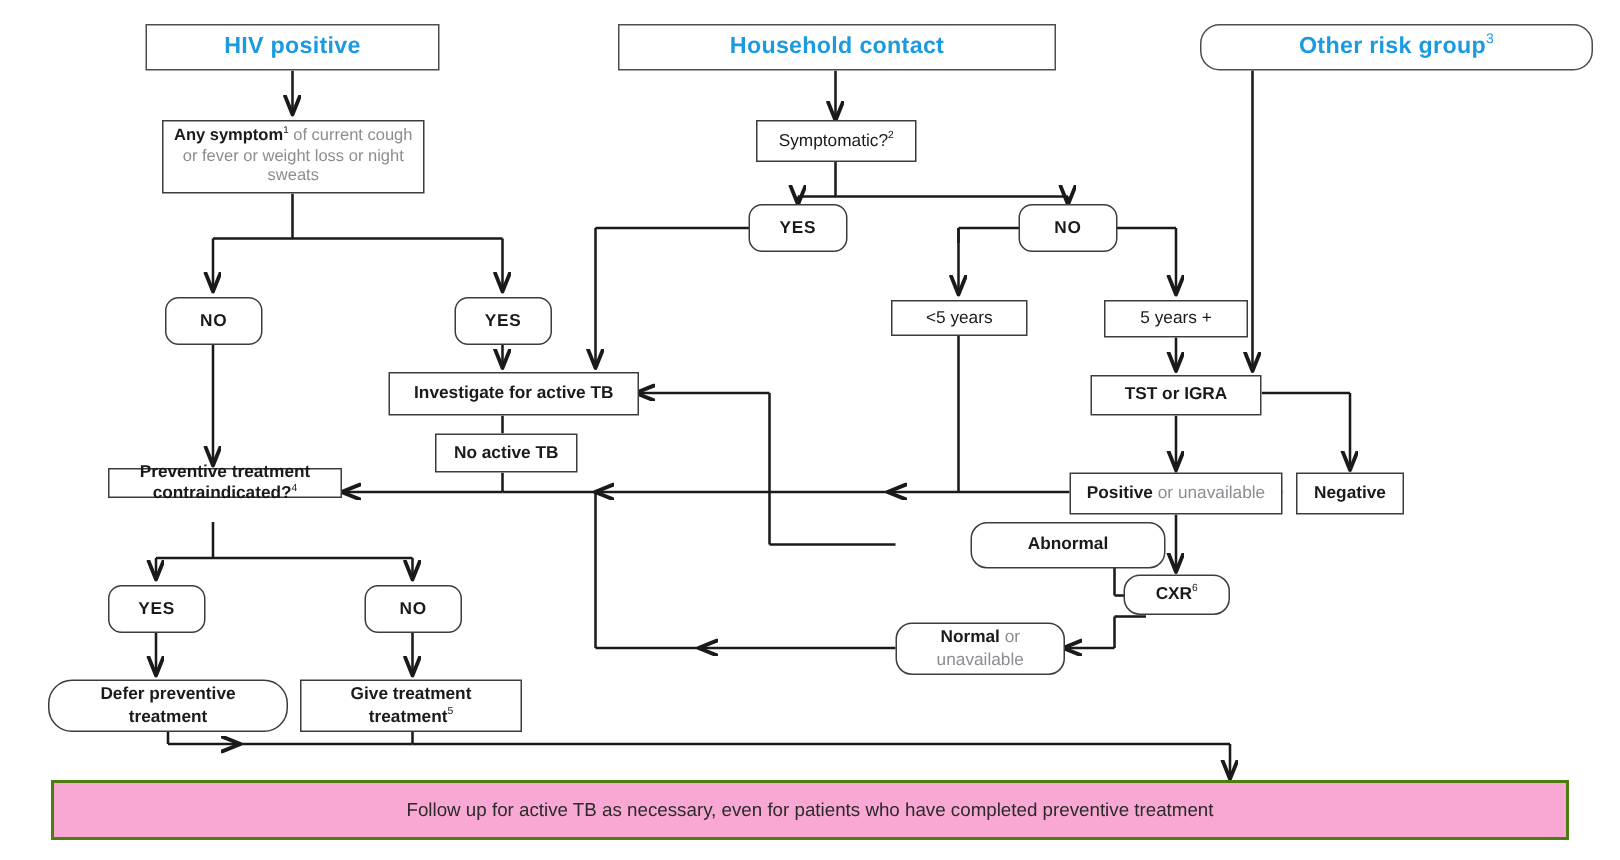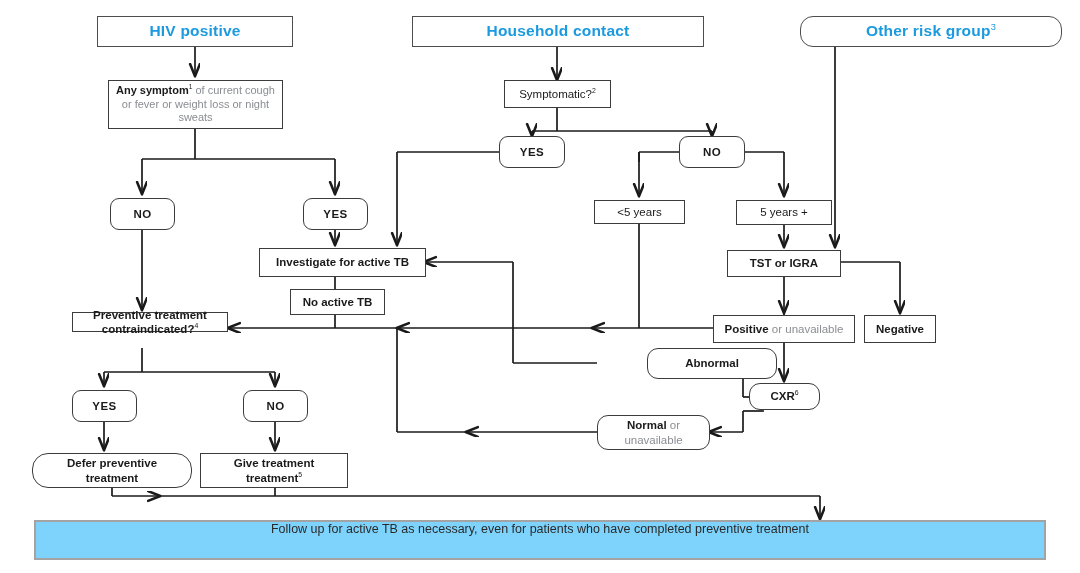--- a/index.html
+++ b/index.html
@@ -65,23 +65,24 @@
   .muted { color: #8a8d92; font-weight: normal; }
   sup {
     font-size: 60%;
     font-weight: normal;
     vertical-align: super;
     line-height: 0;
   }
   .banner {
     position: absolute;
     box-sizing: border-box;
-    background: #7dd3fc;
-    border: 2px solid #a3a3a3;
+    background: #f9a8d4;
+    border: 2px solid #4d7c0f;
     display: flex;
+    align-items: center;
     justify-content: center;
     font-size: 12.5px;
     color: #2a2a2a;
     z-index: 2;
   }
 </style>
 </head>
 <body>
 
 <div id="canvas">

